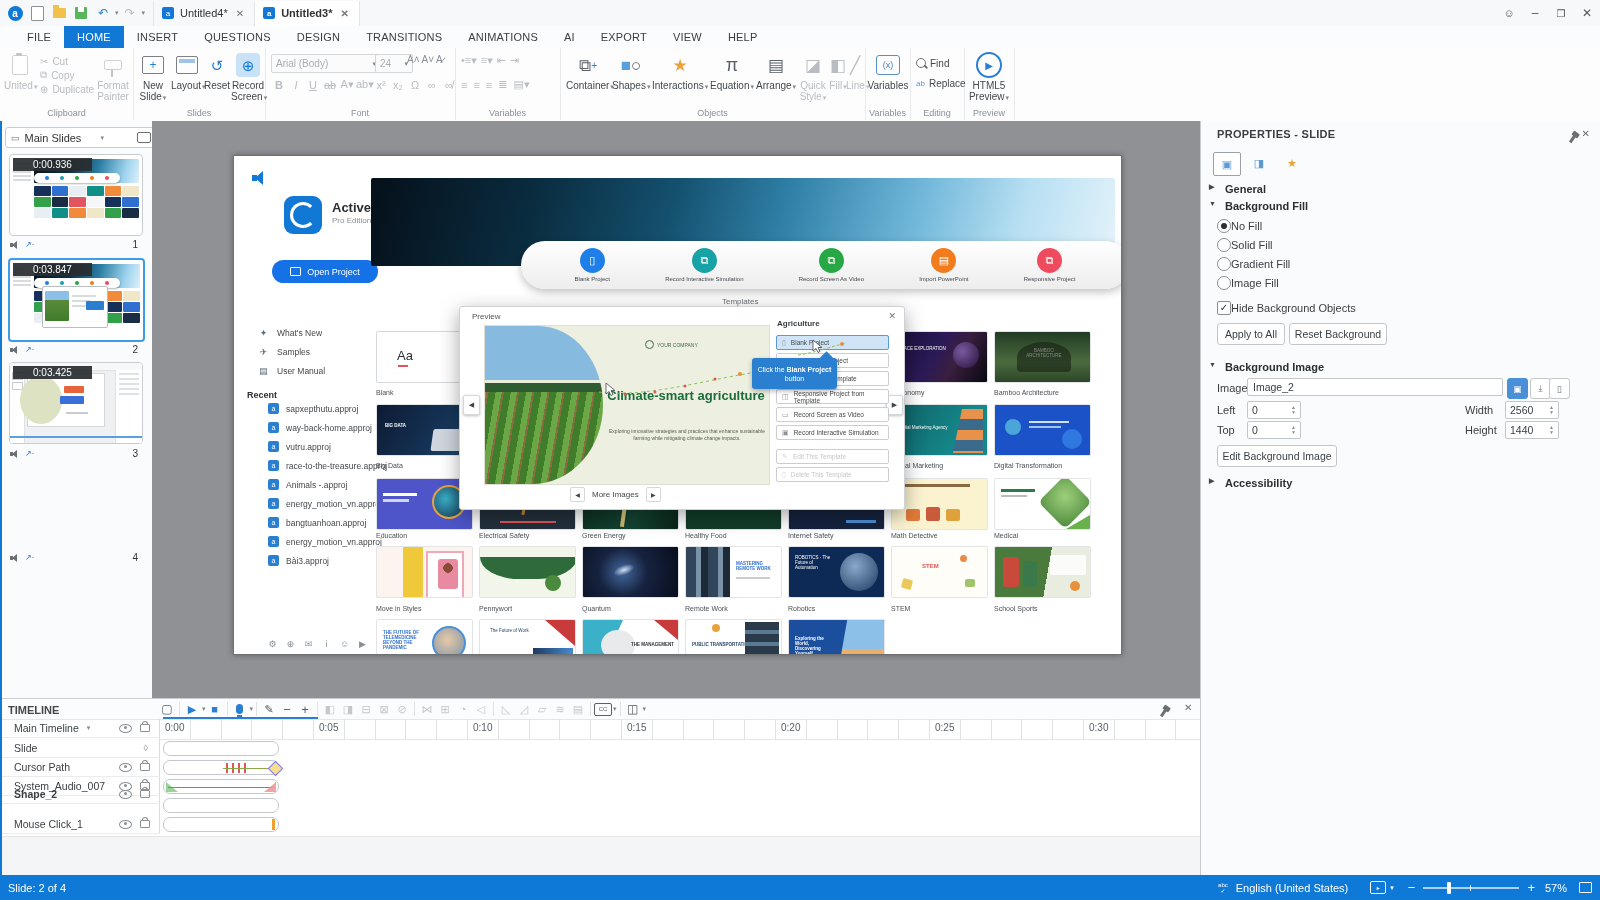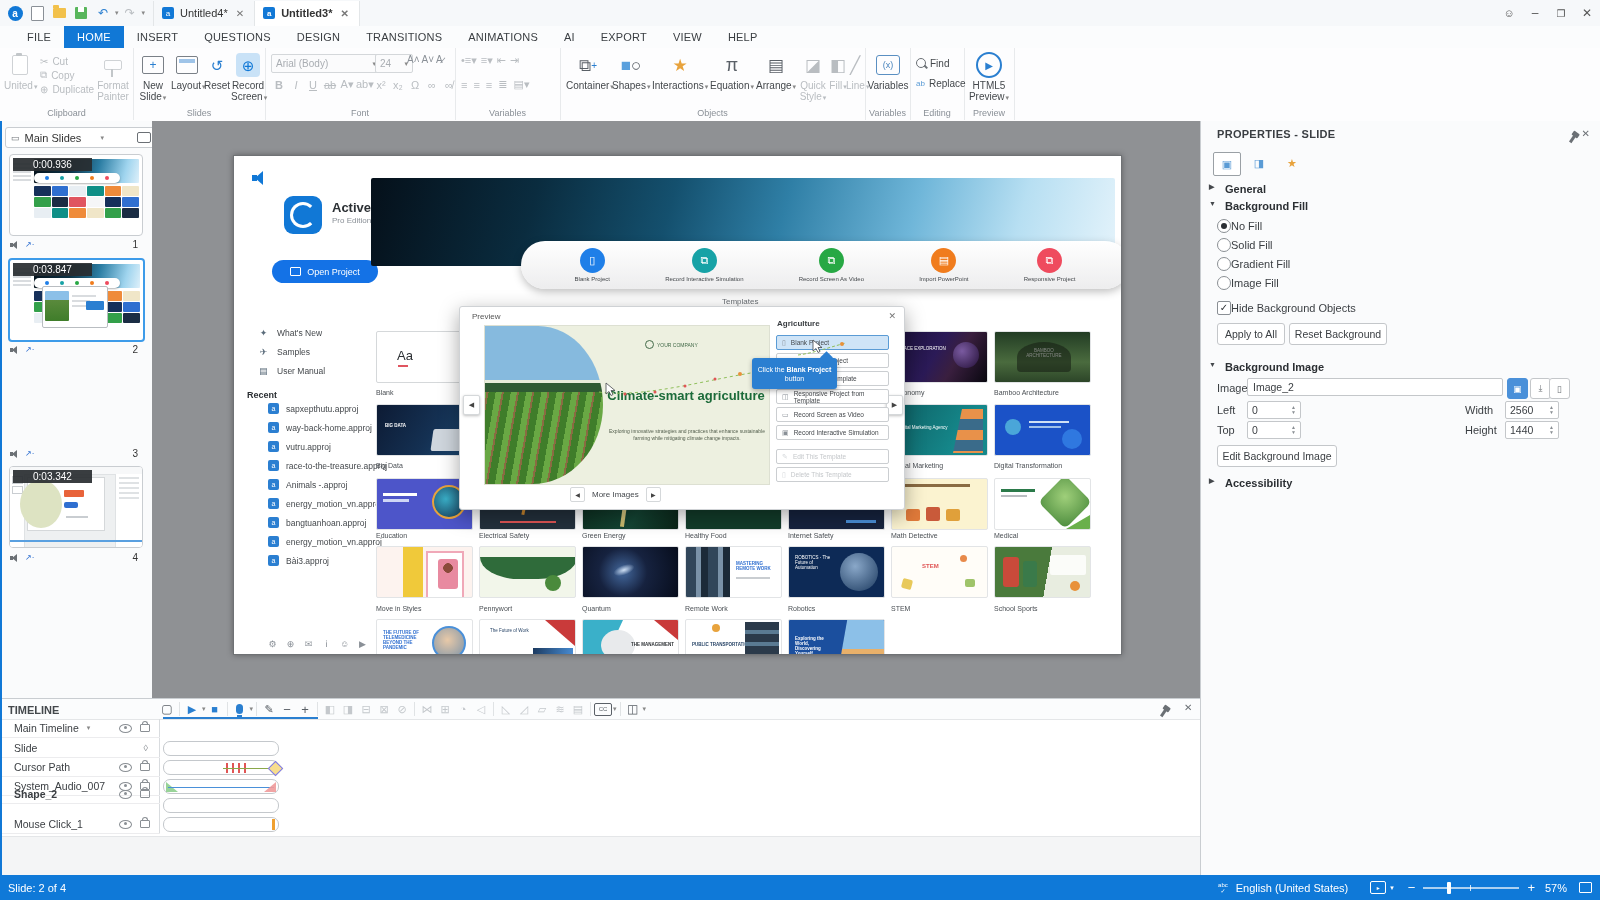--- a/index.html
+++ b/index.html
@@ -525,50 +525,50 @@
           <span class="ln" style="top:18px;width:22px;"></span>
           <span class="tip"></span>
         </div>
     </div>
     <div class="trow" style="top:221px;">
       <span class="mspk"></span>
         <span class="mcur">↗·</span>
       <span class="tnum">2</span>
     </div>
 
-    <div class="trow" style="top:325px;">
-      <span class="mspk"></span>
-        <span class="mcur">↗·</span>
-      <span class="tnum">3</span>
-    </div>
-
-    <div class="thumb" style="top:345px;">
-      <span class="tbadge">0:03.342</span>
+    <div class="thumb" style="top:241px;">
+      <span class="tbadge">0:03.425</span>
       <div class="edthumb">
           <div class="top"></div>
           <div class="ls">
             <i></i>
             <i></i>
           </div>
         <div class="cv">
             <span class="blob"></span>
             <span class="oc"></span>
-            <span class="bb"></span>
+            <span class="bc"></span>
             <span class="tl"></span>
           </div>
         <div class="rp">
             <i></i>
             <i></i>
             <i></i>
             <i></i>
             <i></i>
           </div>
           <div class="bot"></div>
         </div>
     </div>
+    <div class="trow" style="top:325px;">
+      <span class="mspk"></span>
+        <span class="mcur">↗·</span>
+      <span class="tnum">3</span>
+    </div>
+
     <div class="trow" style="top:429px;">
       <span class="mspk"></span>
         <span class="mcur">↗·</span>
       <span class="tnum">4</span>
     </div>
   </div>
 
   <div id="canvas" class="ab"></div>
   <div id="slide" class="ab">
     <span class="spk-big"></span>
@@ -1041,20 +1041,29 @@
           <span class="ddv">▾</span>
           <span class="tlsep"></span>
         <span class="tlic" style="font-size:12px;">◫</span>
           <span class="ddv">▾</span>
       </div>
       <span class="ab" style="left:1162px;top:4px;"><span class="pin"></span></span>
       <span class="ab" style="left:1184px;top:3px;font-size:10px;color:#6b7075;">✕</span>
       <div class="blue-underline"></div>
     </div>
 
+    <div class="ruler">
+      <span class="rl" style="left:5px;">0:00</span>
+      <span class="rl" style="left:159px;">0:05</span>
+      <span class="rl" style="left:313px;">0:10</span>
+      <span class="rl" style="left:467px;">0:15</span>
+      <span class="rl" style="left:621px;">0:20</span>
+      <span class="rl" style="left:775px;">0:25</span>
+      <span class="rl" style="left:929px;">0:30</span>
+    </div>
 
     <div class="tl-left">
       <div class="trackrow" style="top:0;font-weight:normal;">
         <span>Main Timeline</span>
           <span class="ddv" style="margin-left:8px;">▾</span>
         <span style="flex:1"></span>
           <span class="eye"></span>
           <span class="lock" style="margin:0 10px 0 8px;"></span>
       </div>
       <div class="trackrow" style="top:20px;">

